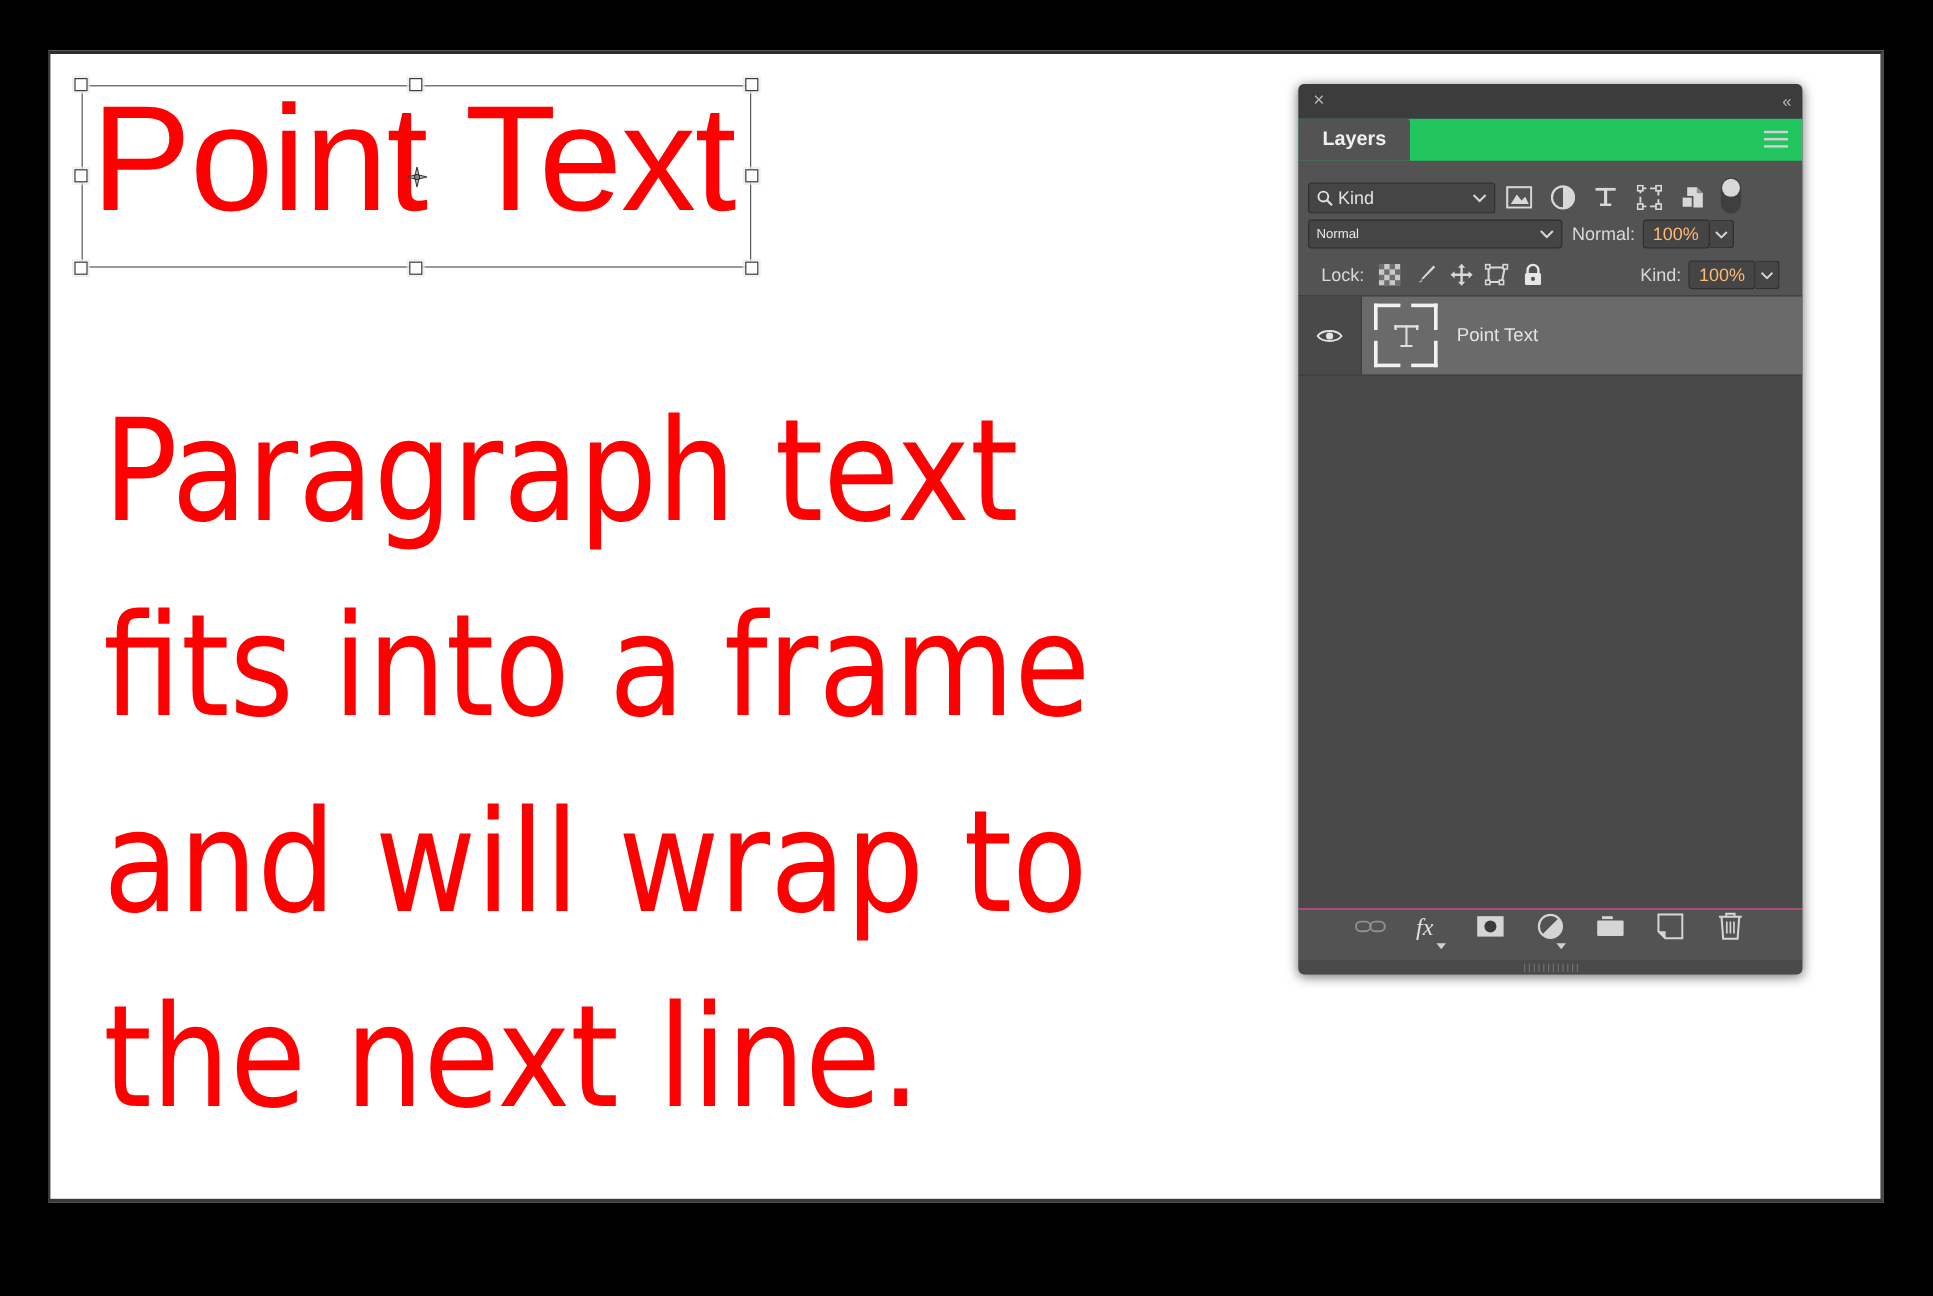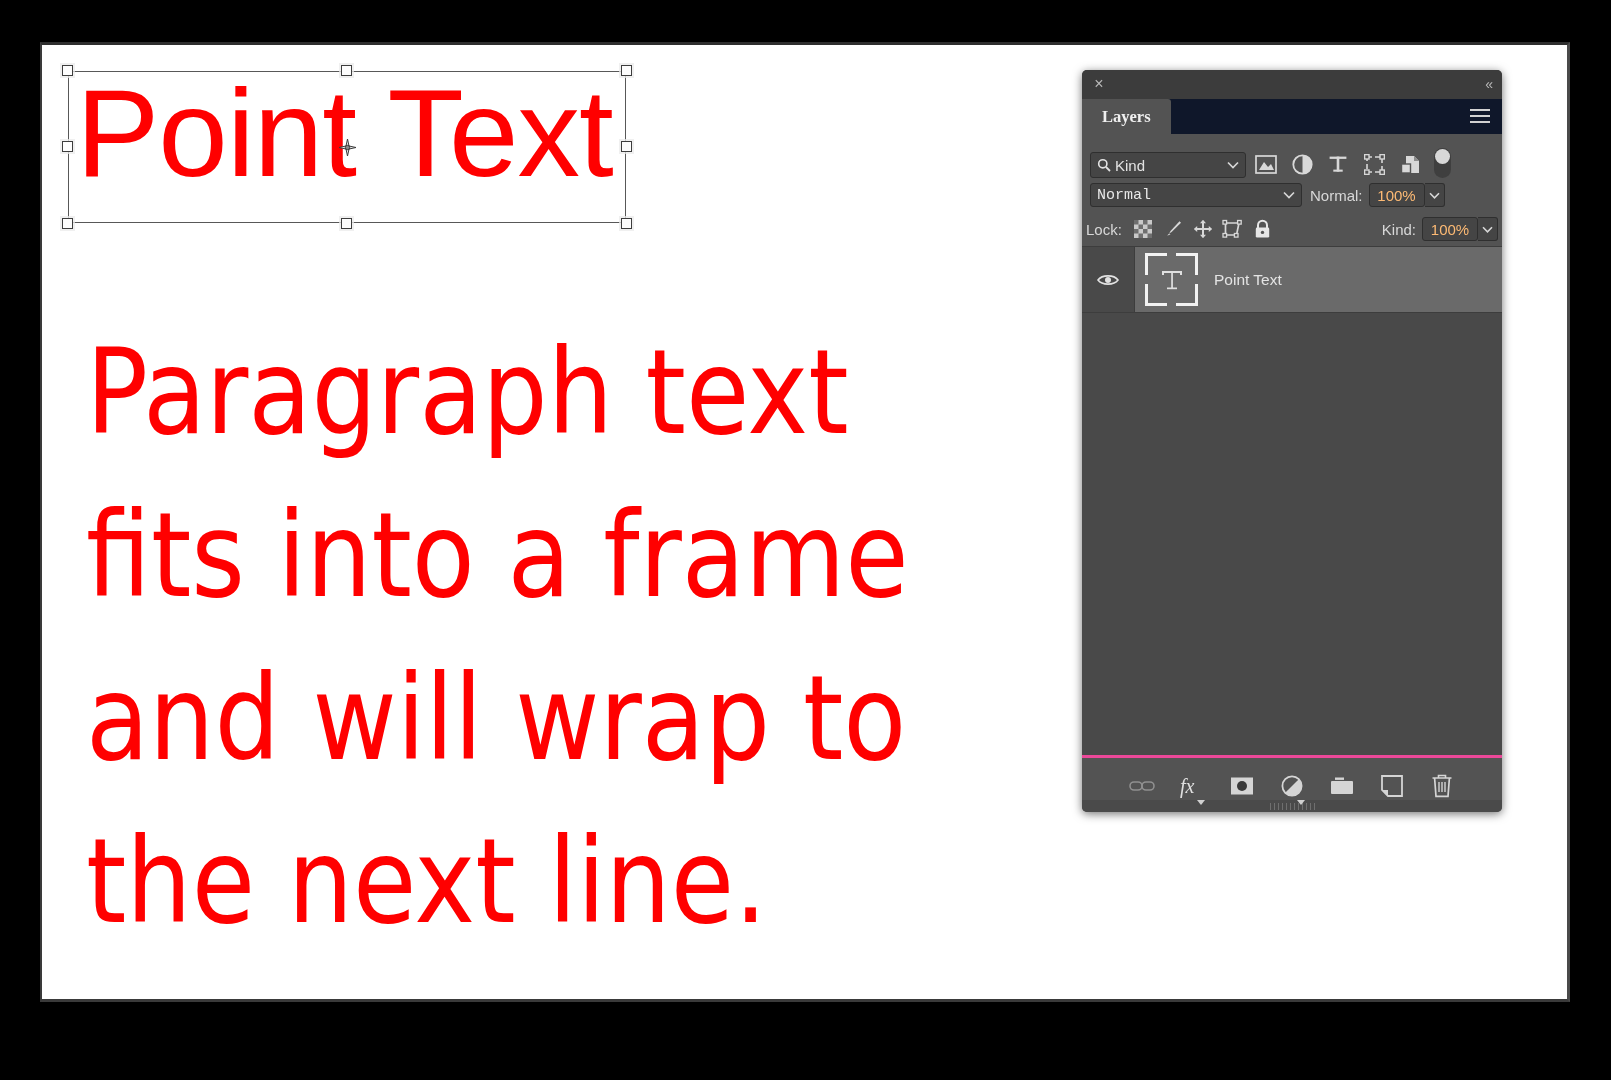--- a/index.html
+++ b/index.html
@@ -148,26 +148,25 @@
     color: #b8b8b8;
     font-size: 14px;
     line-height: 18px;
     letter-spacing: -1px;
     cursor: pointer;
   }
 
   
   #panel-tabstrip {
     height: 35px;
-    background: #0f172a;
+    background: #22c55e;
     display: flex;
     align-items: stretch;
     flex: 0 0 auto;
     position: relative;
-    font-family: Liberation Serif, serif;
   }
   #tab-layers {
     background: #535353;
     color: #f0f0f0;
     font-weight: bold;
     font-size: 16.5px;
     padding: 0 20px;
     display: flex;
     align-items: center;
     border-top-right-radius: 3px;
@@ -252,21 +251,21 @@
     height: 24px;
     background: #454545;
     border: 1px solid #2f2f2f;
     border-radius: 3px;
     display: flex;
     align-items: center;
     padding: 0 6px;
     box-sizing: border-box;
     cursor: pointer;
   }
-  #blend-select .lbl { flex: 1; font-size: 15px; color: #e8e8e8; font-family: Liberation Mono, monospace; }
+  #blend-select .lbl { flex: 1; font-size: 11px; color: #e8e8e8; }
   .opacity-label { margin-left: 8px; font-size: 15px; color: #d8d8d8; }
   .numfield {
     width: 56px;
     height: 24px;
     background: #454545;
     border: 1px solid #2f2f2f;
     border-radius: 3px;
     display: flex;
     align-items: center;
     justify-content: center;
@@ -289,21 +288,21 @@
     cursor: pointer;
     box-sizing: border-box;
   }
 
   
   #lock-row {
     height: 34px;
     background: #535353;
     display: flex;
     align-items: center;
-    padding: 0 4px;
+    padding: 0 19px;
     border-bottom: 1px solid #3d3d3d;
     flex: 0 0 auto;
   }
   #lock-label { font-size: 15px; color: #d8d8d8; margin-right: 6px; }
   .lock-icon {
     width: 30px;
     height: 26px;
     display: flex;
     align-items: center;
     justify-content: center;
@@ -376,23 +375,23 @@
     margin-left: auto;
     margin-right: 14px;
     display: flex;
     align-items: center;
   }
 
   
   #panel-bottombar {
     height: 42px;
     background: #535353;
-    border-top: 3px solid #ec4899;
-    display: flex;
-    align-items: flex-end;
+    border-top: 1px solid #ec4899;
+    display: flex;
+    align-items: flex-start;
     justify-content: center;
     gap: 22px;
     flex: 0 0 auto;
   }
   .bottom-icon {
     width: 28px;
     height: 28px;
     display: flex;
     align-items: center;
     justify-content: center;

